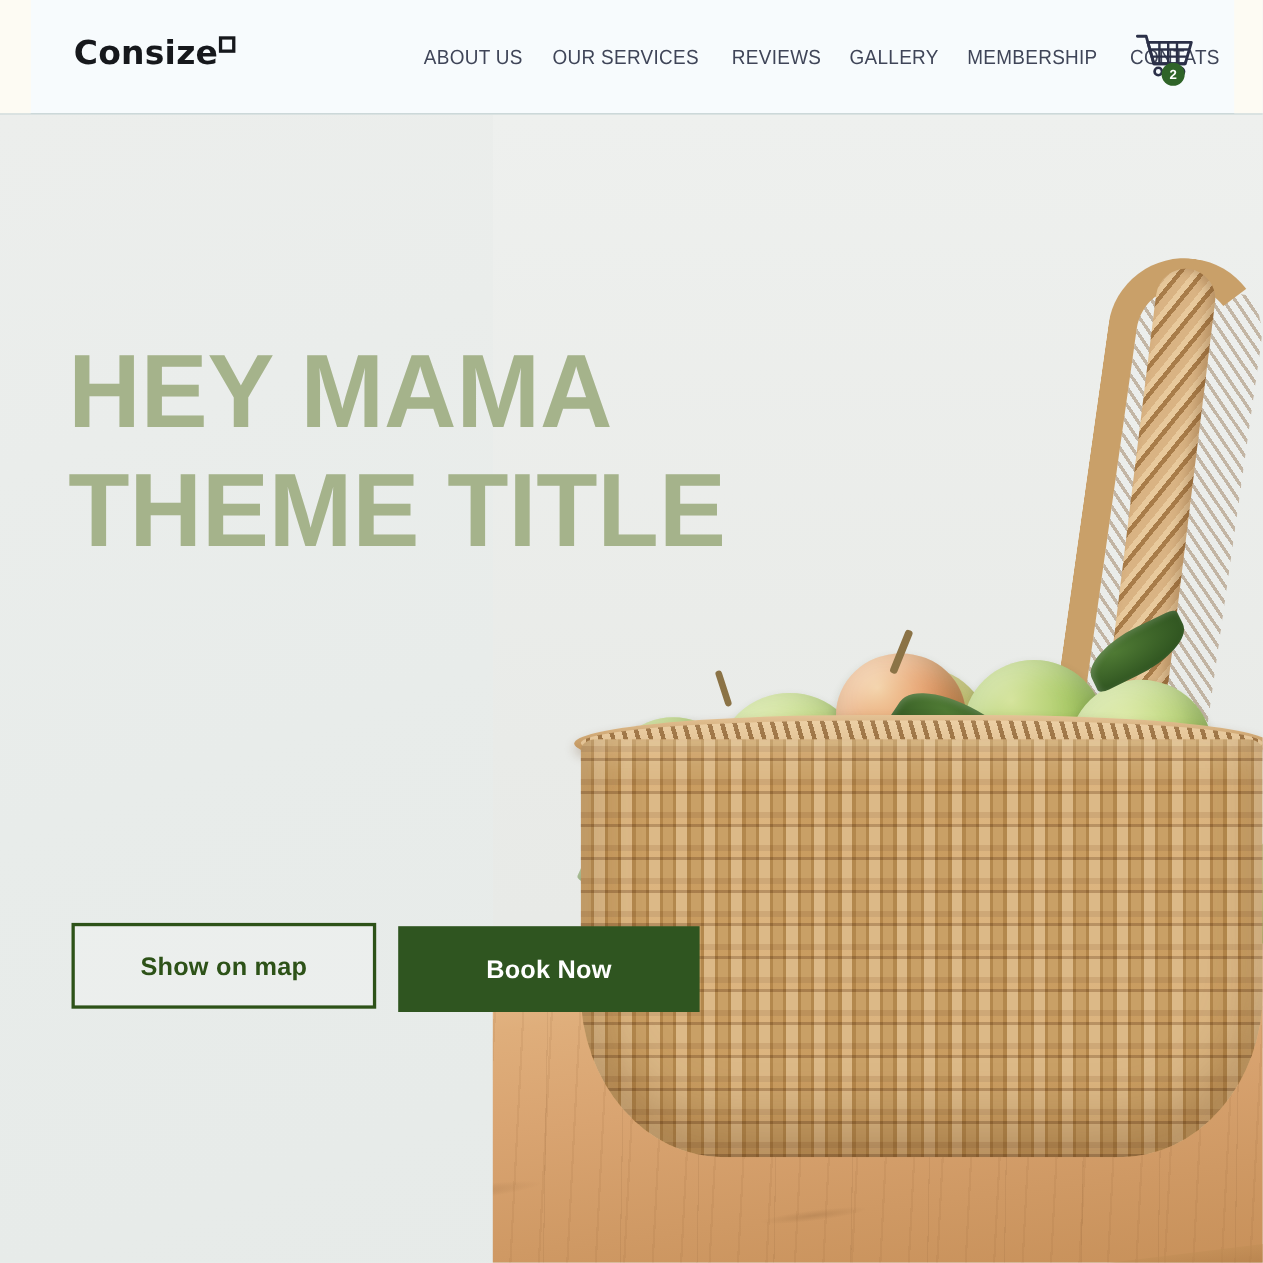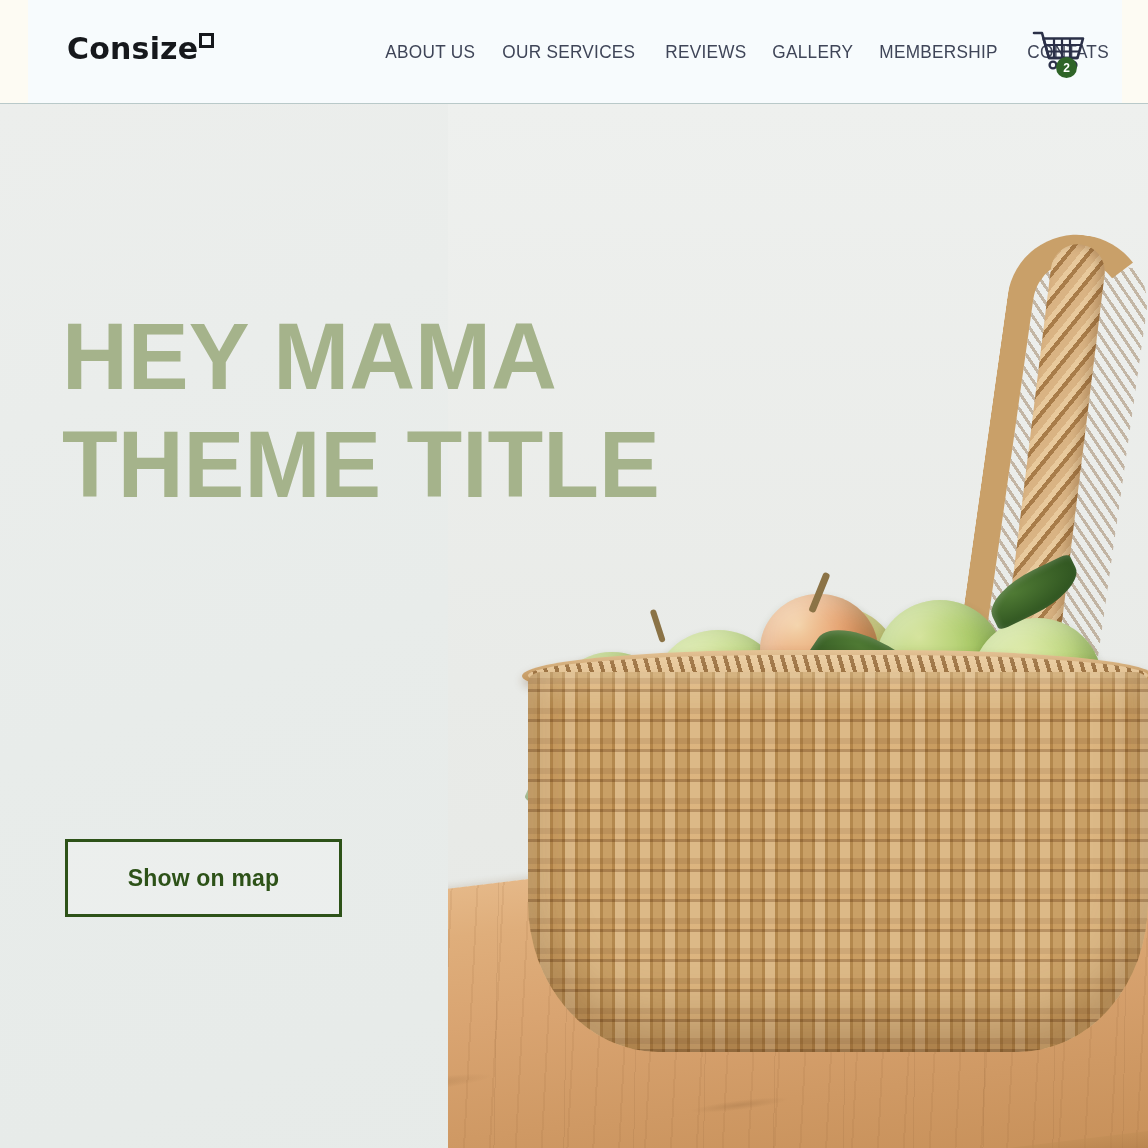--- a/index.html
+++ b/index.html
@@ -371,15 +371,16 @@
       </div>
     </div>
   </div>
 
   <div class="hero-content">
     <h1 class="hero-title">Hey Mama
 Theme Title</h1>
 
     <div class="hero-actions">
       <button class="btn btn-outline">Show on map</button>
+      <button class="btn btn-solid">Book Now</button>
     </div>
   </div>
 </section>
 
 </body></html>

